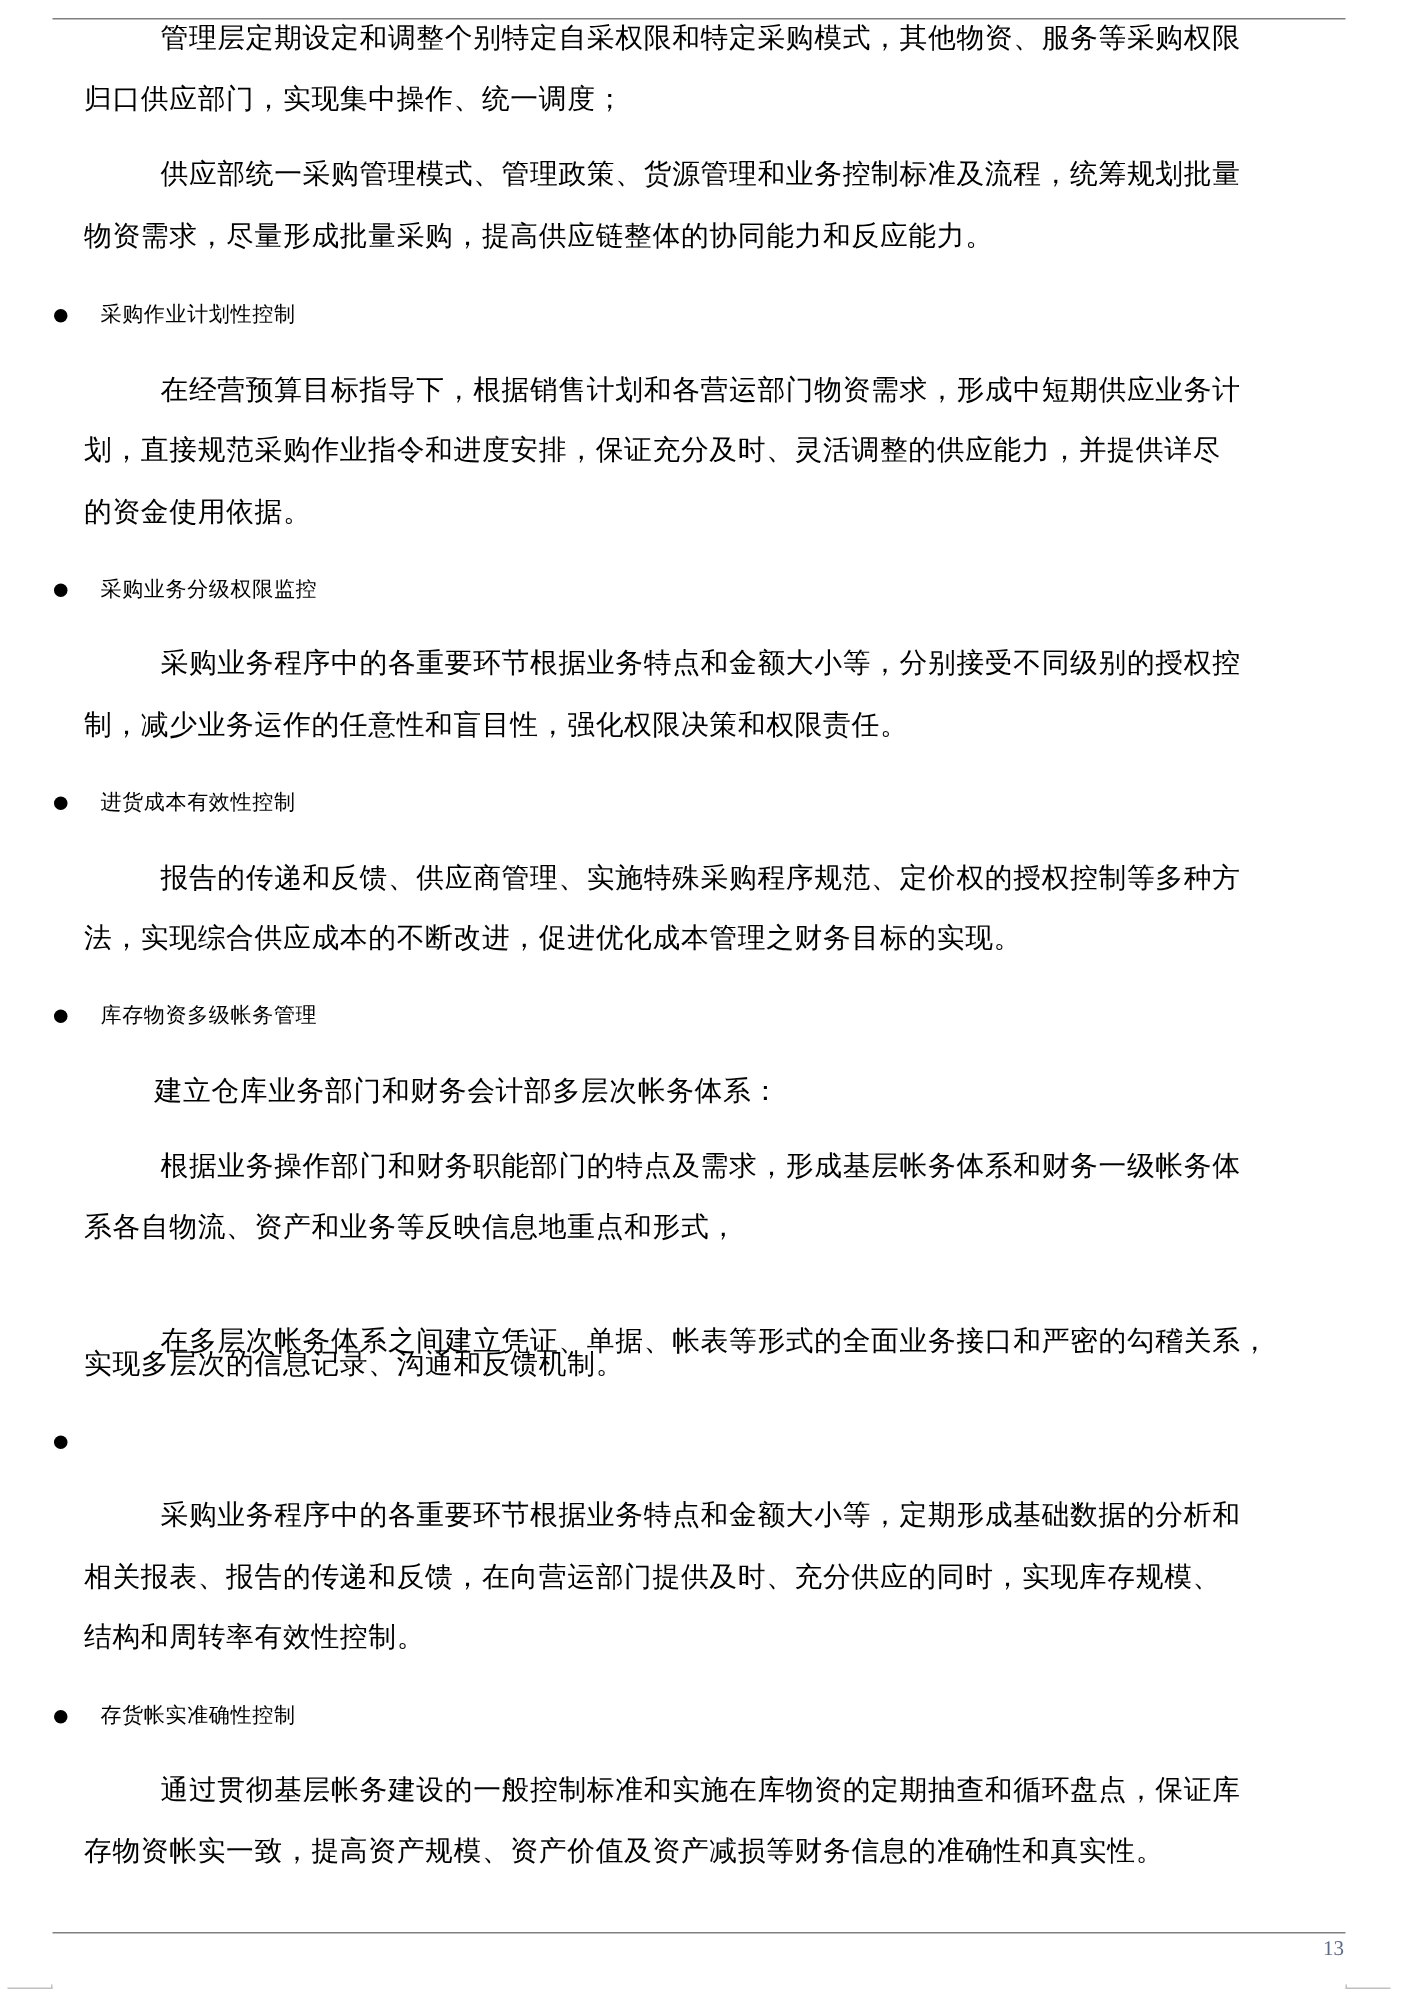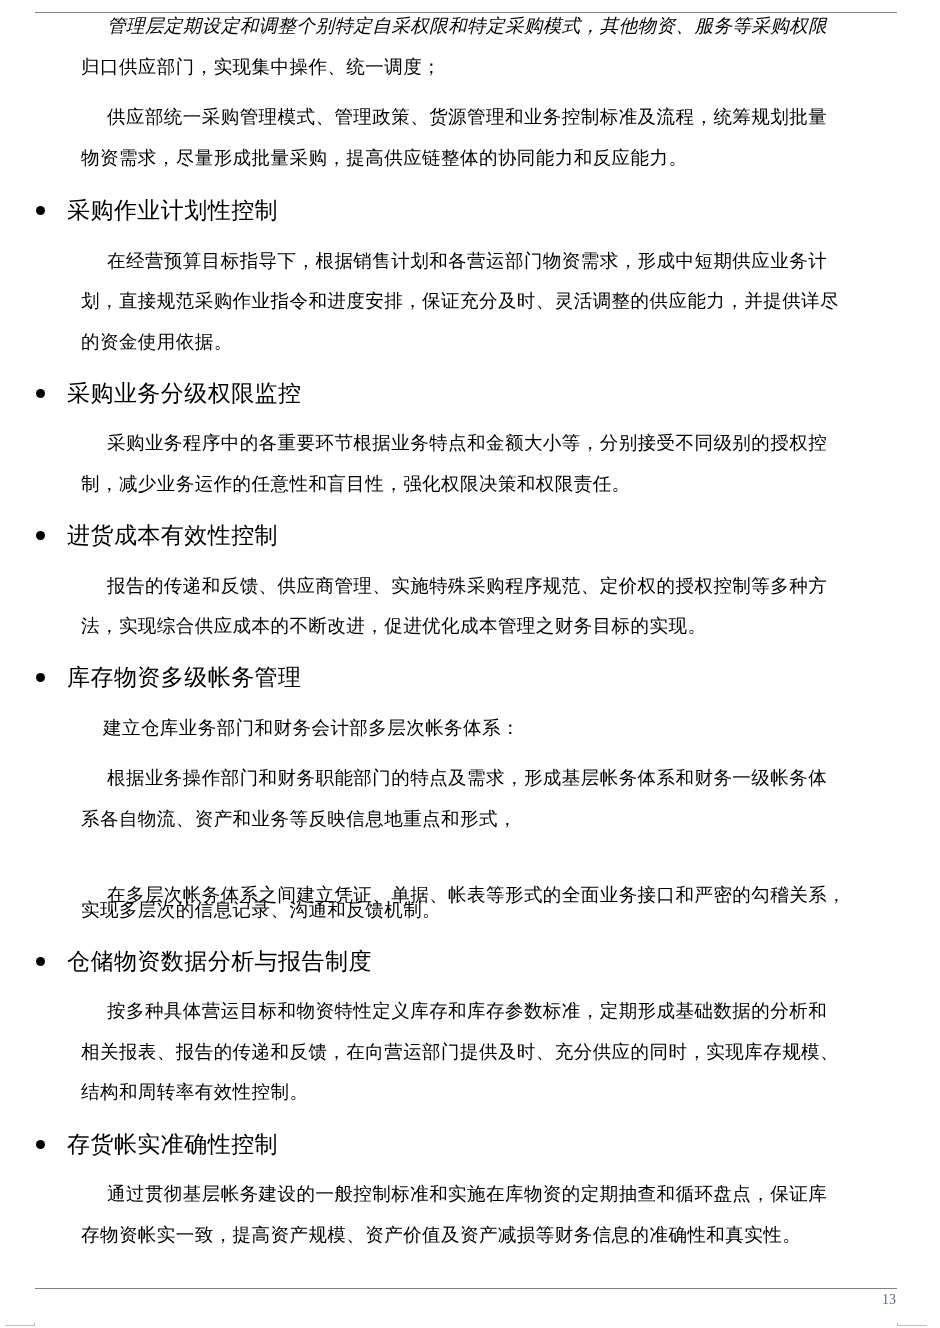--- a/index.html
+++ b/index.html
@@ -62,54 +62,54 @@
     position: absolute;
     left: 850px; top: 1292px;
     width: 46px;
     text-align: right;
     font-family: "Liberation Serif", "DejaVu Serif", serif;
     font-size: 14px;
     color: #5a6a85;
   }
   .line {
     position: absolute;
-    left: 81px;
+    left: 56px;
     white-space: nowrap;
     font-size: 18.5px;
     line-height: 24px;
     height: 24px;
     letter-spacing: 0.45px;
   }
   .line.indent { left: 107px; }
   .line.indent-b { left: 103px; }
   .bullet {
     position: absolute;
     left: 36px;
     width: 9px; height: 9px;
     border-radius: 50%;
     background: #000000;
   }
   .heading {
     position: absolute;
     left: 67px;
     white-space: nowrap;
-    font-size: 23px;
+    font-size: 14px;
     line-height: 24px;
     height: 24px;
     letter-spacing: 0.45px;
   }
 </style>
 </head>
 <body>
 
 <div class="page">
 
   <div class="rule-top"></div>
 
-  <div class="line indent" style="top:14px;font-style:italic;">管理层定期设定和调整个别特定自采权限和特定采购模式，其他物资、服务等采购权限</div>
+  <div class="line indent" style="top:14px;">管理层定期设定和调整个别特定自采权限和特定采购模式，其他物资、服务等采购权限</div>
   <div class="line" style="top:55px;">归口供应部门，实现集中操作、统一调度；</div>
 
   <div class="line indent" style="top:105px;">供应部统一采购管理模式、管理政策、货源管理和业务控制标准及流程，统筹规划批量</div>
   <div class="line" style="top:146px;">物资需求，尽量形成批量采购，提高供应链整体的协同能力和反应能力。</div>
 
   <div class="bullet" style="top:206px;"></div>
   <div class="heading" style="top:198px;">采购作业计划性控制</div>
   <div class="line indent" style="top:249px;">在经营预算目标指导下，根据销售计划和各营运部门物资需求，形成中短期供应业务计</div>
   <div class="line" style="top:289px;">划，直接规范采购作业指令和进度安排，保证充分及时、灵活调整的供应能力，并提供详尽</div>
   <div class="line" style="top:330px;">的资金使用依据。</div>
@@ -126,22 +126,21 @@
 
   <div class="bullet" style="top:673px;"></div>
   <div class="heading" style="top:665px;">库存物资多级帐务管理</div>
   <div class="line indent-b" style="top:716px;">建立仓库业务部门和财务会计部多层次帐务体系：</div>
   <div class="line indent" style="top:766px;">根据业务操作部门和财务职能部门的特点及需求，形成基层帐务体系和财务一级帐务体</div>
   <div class="line" style="top:807px;">系各自物流、资产和业务等反映信息地重点和形式，</div>
   <div class="line indent" style="top:857px;margin-top:26px;">在多层次帐务体系之间建立凭证、单据、帐表等形式的全面业务接口和严密的勾稽关系，</div>
   <div class="line" style="top:898px;">实现多层次的信息记录、沟通和反馈机制。</div>
 
   <div class="bullet" style="top:957px;"></div>
-  <div class="heading" style="top:949px;">仓储物资数据分析与报告制度</div>
-  <div class="line indent" style="top:999px;">按多种具体营运目标和物资特性定义库存和库存参数标准，定期形成基础数据的分析和</div>
+  <div class="line indent" style="top:999px;">采购业务程序中的各重要环节根据业务特点和金额大小等，定期形成基础数据的分析和</div>
   <div class="line" style="top:1040px;">相关报表、报告的传递和反馈，在向营运部门提供及时、充分供应的同时，实现库存规模、</div>
   <div class="line" style="top:1080px;">结构和周转率有效性控制。</div>
 
   <div class="bullet" style="top:1140px;"></div>
   <div class="heading" style="top:1132px;">存货帐实准确性控制</div>
   <div class="line indent" style="top:1182px;">通过贯彻基层帐务建设的一般控制标准和实施在库物资的定期抽查和循环盘点，保证库</div>
   <div class="line" style="top:1223px;">存物资帐实一致，提高资产规模、资产价值及资产减损等财务信息的准确性和真实性。</div>
 
   <div class="rule-bottom"></div>
   <div class="page-number">13</div>

